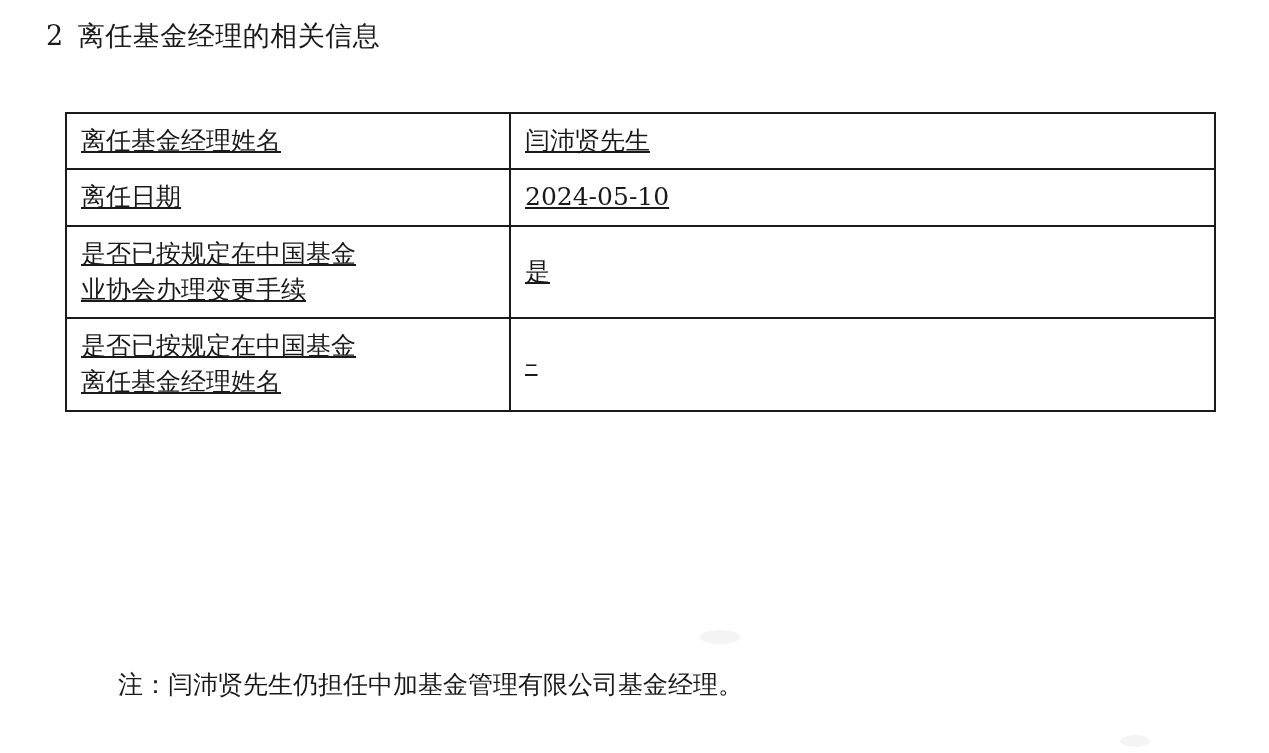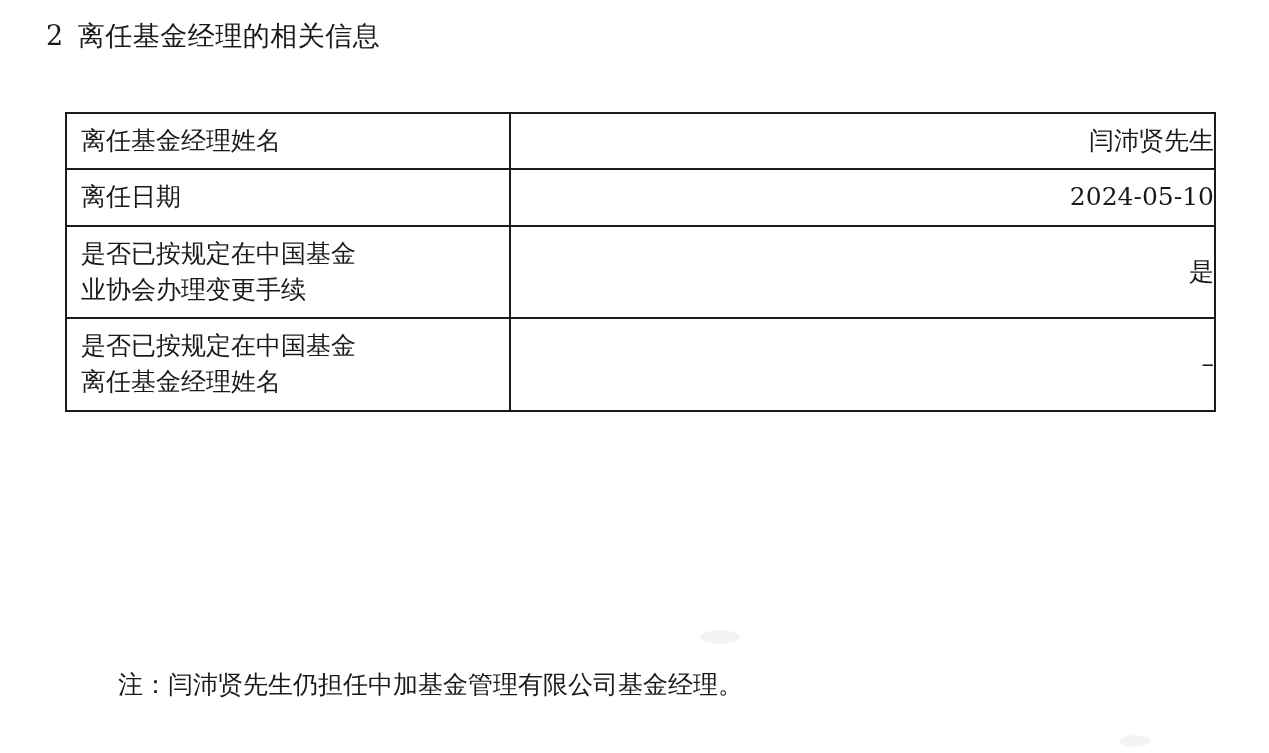--- a/index.html
+++ b/index.html
@@ -40,27 +40,28 @@
     width: 1151px;
     border-collapse: collapse;
     table-layout: fixed;
   }
   table.info-table td {
     border: 2px solid #1b1b1b;
     font-size: 25px;
     line-height: 1.45;
     padding: 9px 0 9px 14px;
     vertical-align: middle;
+    text-decoration: underline;
   }
   td.label-cell {
     width: 428px;
     text-align: left;
   }
   td.value-cell {
-    text-align: right;
+    text-align: left;
     padding-left: 0;
   }
   .label-line {
     display: block;
     white-space: nowrap;
   }
   .dash {
     font-size: 25px;
   }
   .note {

